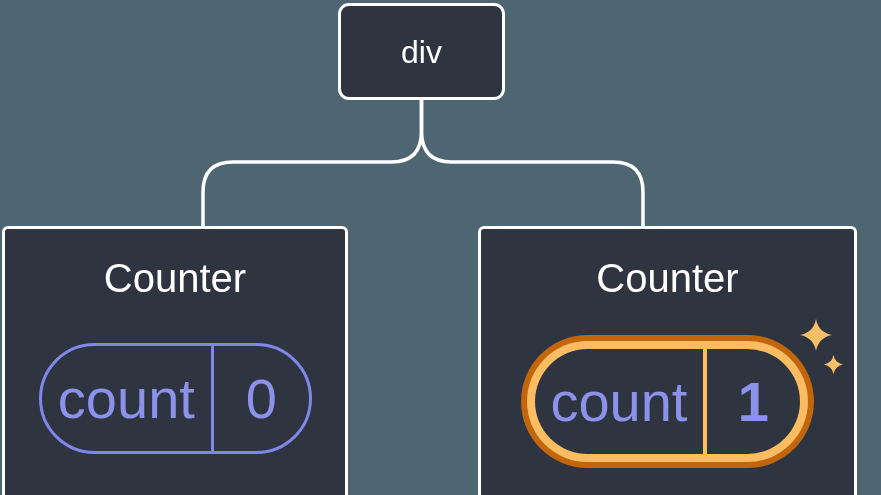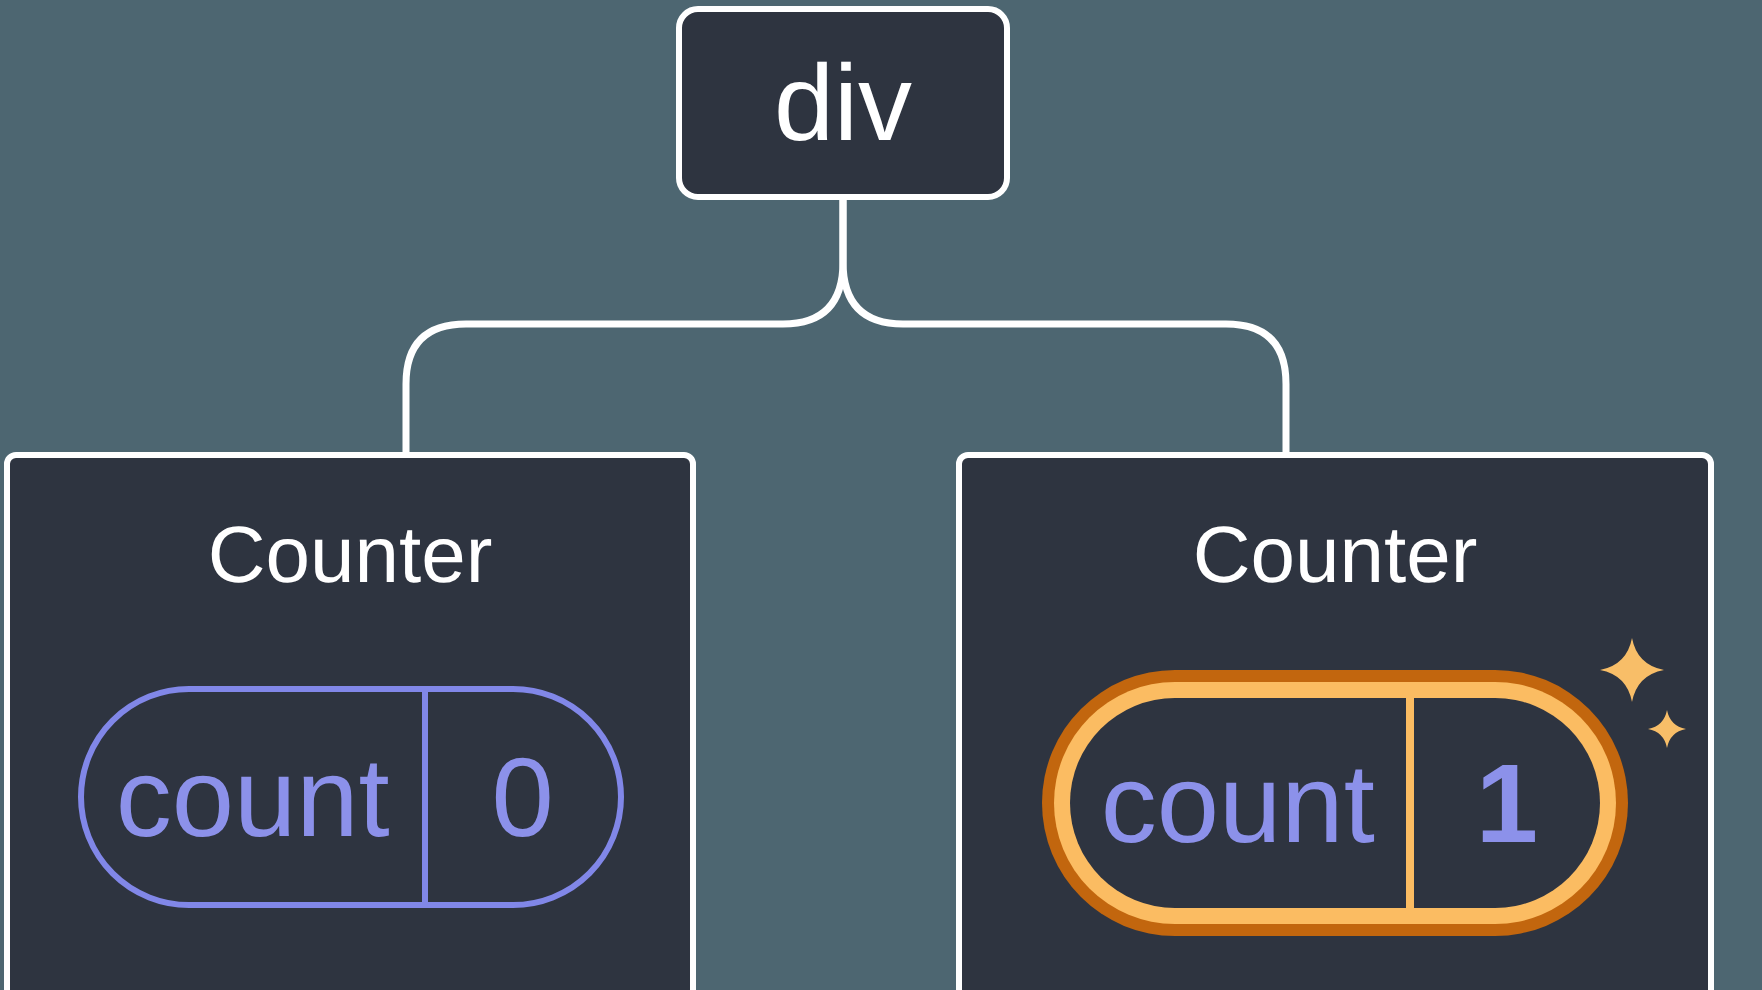--- a/index.html
+++ b/index.html
@@ -26,21 +26,21 @@
     left: 338px; top: 3px;
     width: 167px; height: 97px;
     box-sizing: border-box;
     background: var(--card-bg, #2E3440);
     border: 3px solid var(--card-border, #FFFFFF);
     border-radius: 11px;
     display: flex;
     align-items: center;
     justify-content: center;
     color: var(--title-text, #FFFFFF);
-    font-size: 54px;
+    font-size: 32px;
     line-height: 1;
   }
   .card {
     position: absolute;
     top: 226px;
     height: 284px;
     box-sizing: border-box;
     background: var(--card-bg, #2E3440);
     border: 3px solid var(--card-border, #FFFFFF);
     border-radius: 6px;

